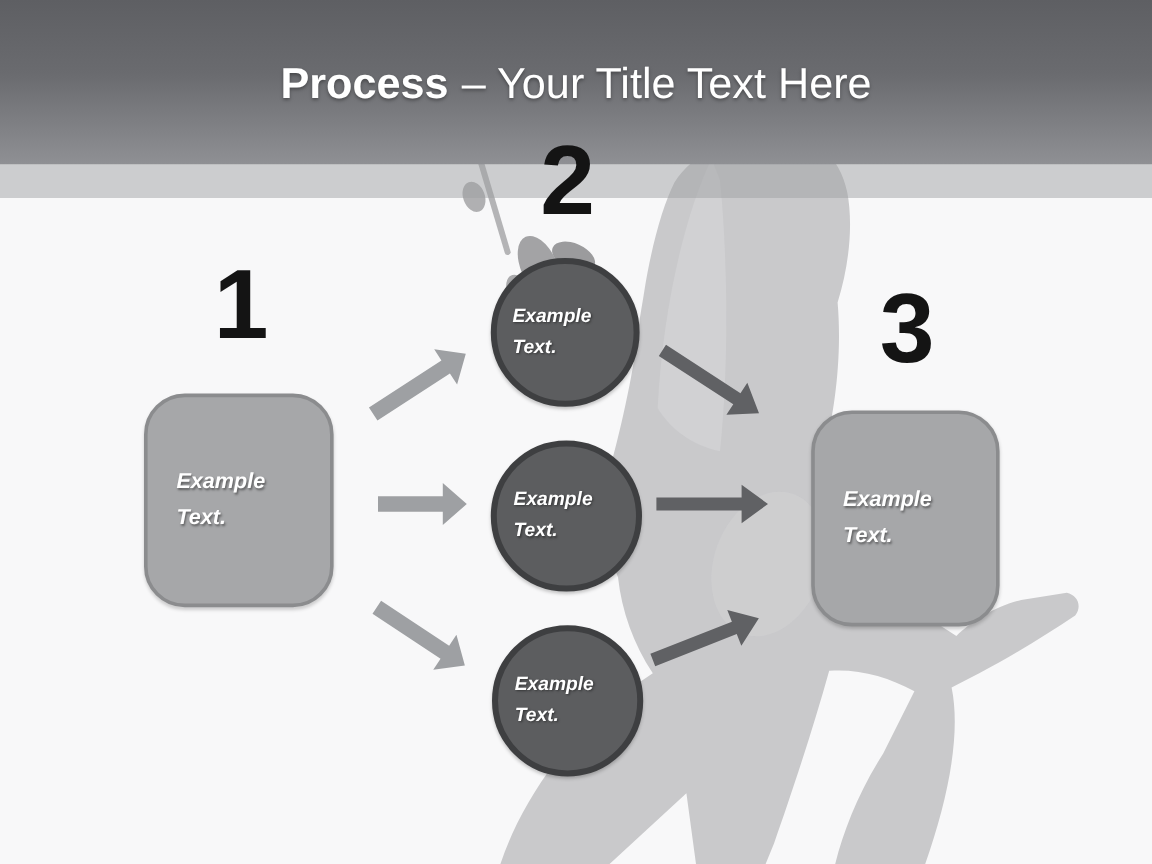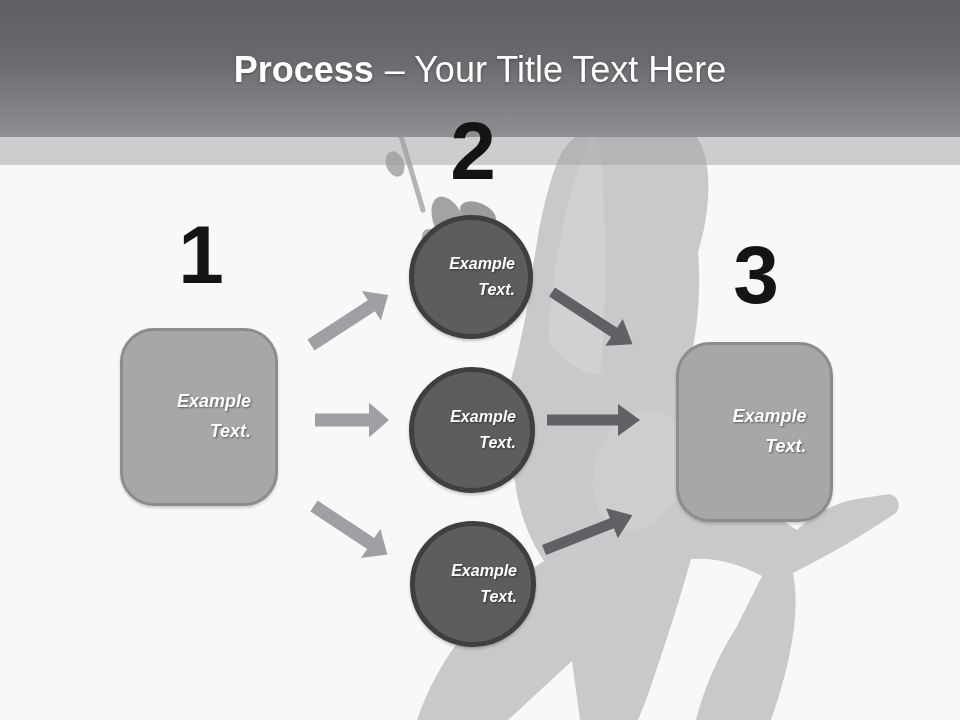--- a/index.html
+++ b/index.html
@@ -40,21 +40,21 @@
   .box-right{left:676px;top:342px;width:151px;height:174px;}
 
   
   .pcircle{position:absolute;background:#5c5d5f;border:5px solid #3e3f41;
            border-radius:50%;display:flex;align-items:center;justify-content:center;
            box-shadow:0 2px 3px rgba(0,0,0,0.22);}
   .c1{left:409px;top:215px;width:114px;height:114px;}
   .c2{left:409px;top:367px;width:116px;height:116px;}
   .c3{left:410px;top:521px;width:116px;height:116px;}
 
-  .shape-label{color:#ffffff;font-weight:bold;font-style:italic;text-align:right;
+  .shape-label{color:#ffffff;font-weight:bold;font-style:italic;text-align:left;
                text-shadow:1px 1px 2px rgba(0,0,0,0.45);}
   .pbox .shape-label{font-size:18px;line-height:1.65;width:104px;}
   .pcircle .shape-label{font-size:16px;line-height:1.6;width:88px;}
 </style>
 </head>
 <body>
 
 <div class="slide">
 
   <svg class="silhouette-layer" width="960" height="720" viewBox="0 0 960 720">

